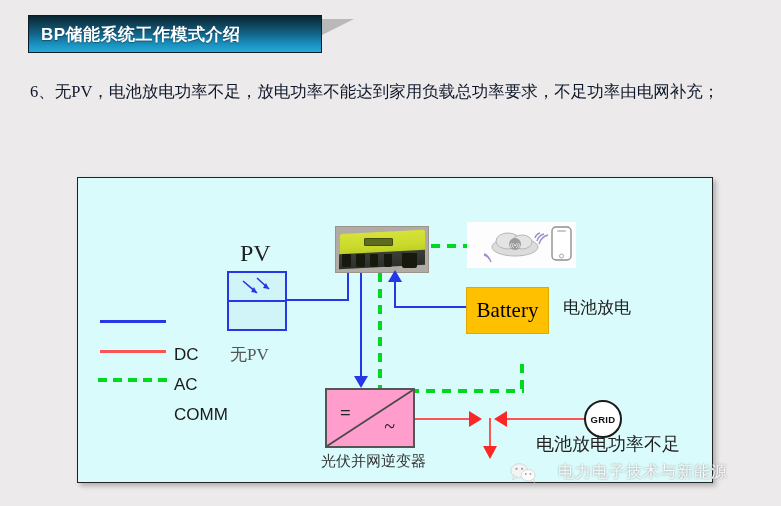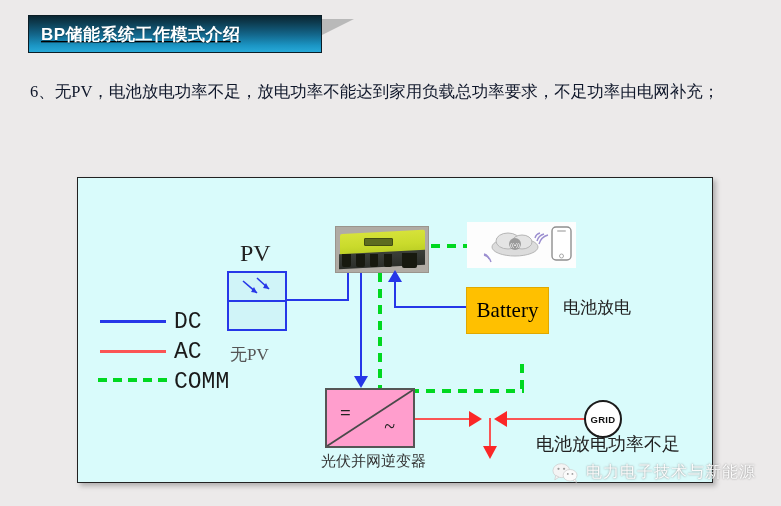--- a/index.html
+++ b/index.html
@@ -18,21 +18,21 @@
   .title-shadow{
     position:absolute;left:292px;top:4px;width:0;height:0;
     border-top:17px solid #b9b9b9;
     border-right:34px solid transparent;
   }
   .title-bar{
     position:absolute;left:0;top:0;width:294px;height:38px;
     background:linear-gradient(to bottom,#0a2733 0%,#0d3b4f 18%,#13678c 52%,#1b95c4 82%,#27a9d8 100%);
     border:1px solid #0b1d26;
     box-sizing:border-box;
-    display:flex;align-items:center;text-decoration:underline;
+    display:flex;align-items:center;
   }
   .title-text{
     color:#ffffff;font-size:17px;font-weight:bold;
     padding-left:12px;letter-spacing:0.5px;
     white-space:nowrap;
     text-shadow:0 1px 1px rgba(0,0,0,.35);
   }
   
   .para{
     position:absolute;left:30px;top:76px;width:724px;
@@ -42,22 +42,22 @@
   
   .diagram{
     position:absolute;left:77px;top:177px;width:636px;height:306px;
     background:#d9fbfb;
     border:1px solid #222222;
     box-sizing:border-box;
     box-shadow:3px 3px 5px rgba(0,0,0,.25);
   }
   
   .lg-line{position:absolute;height:3px;width:66px;}
-  .lg-label{position:absolute;font-family:Liberation Mono, monospace;
-            font-size:23px;color:#1a1a1a;}
+  .lg-label{position:absolute;font-family:Liberation Sans, sans-serif;
+            font-size:17px;color:#1a1a1a;margin-top:36px;}
   .lg-dash{position:absolute;width:70px;height:4px;
     background-image:repeating-linear-gradient(to right,#00d820 0,#00d820 9px,transparent 9px,transparent 15px);}
   
   .pv-box{
     position:absolute;border:2px solid #2637e8;background:#d0f4f8;
     box-sizing:border-box;
   }
   .pv-divider{position:absolute;height:2px;background:#2637e8;}
   .lbl{position:absolute;font-family:"Liberation Serif","DejaVu Serif",serif;color:#222;}
   .wire{position:absolute;}
@@ -114,22 +114,22 @@
   .cloud-panel{position:absolute;background:#fdfdfd;}
   
   .arr{position:absolute;width:0;height:0;}
   .arr-down-blue{border-left:7px solid transparent;border-right:7px solid transparent;border-top:12px solid #2637e8;}
   .arr-up-blue{border-left:7px solid transparent;border-right:7px solid transparent;border-bottom:12px solid #2637e8;}
   .arr-down-red{border-left:7px solid transparent;border-right:7px solid transparent;border-top:13px solid #fb2727;}
   .arr-right-red{border-top:8px solid transparent;border-bottom:8px solid transparent;border-left:13px solid #fb2727;}
   .arr-left-red{border-top:8px solid transparent;border-bottom:8px solid transparent;border-right:13px solid #fb2727;}
   
   .footer{
-    position:absolute;left:552px;top:462px;
-    display:flex;align-items:flex-end;gap:8px;
+    position:absolute;left:510px;top:462px;
+    display:flex;align-items:flex-end;gap:22px;
   }
   .wechat{width:26px;height:21px;}
   .footer-text{font-size:16px;color:#fbfbfb;letter-spacing:1px;
     text-shadow:0 0 2px rgba(120,120,120,.9);}
 </style>
 </head>
 <body>
 
 <div class="slide">
 

